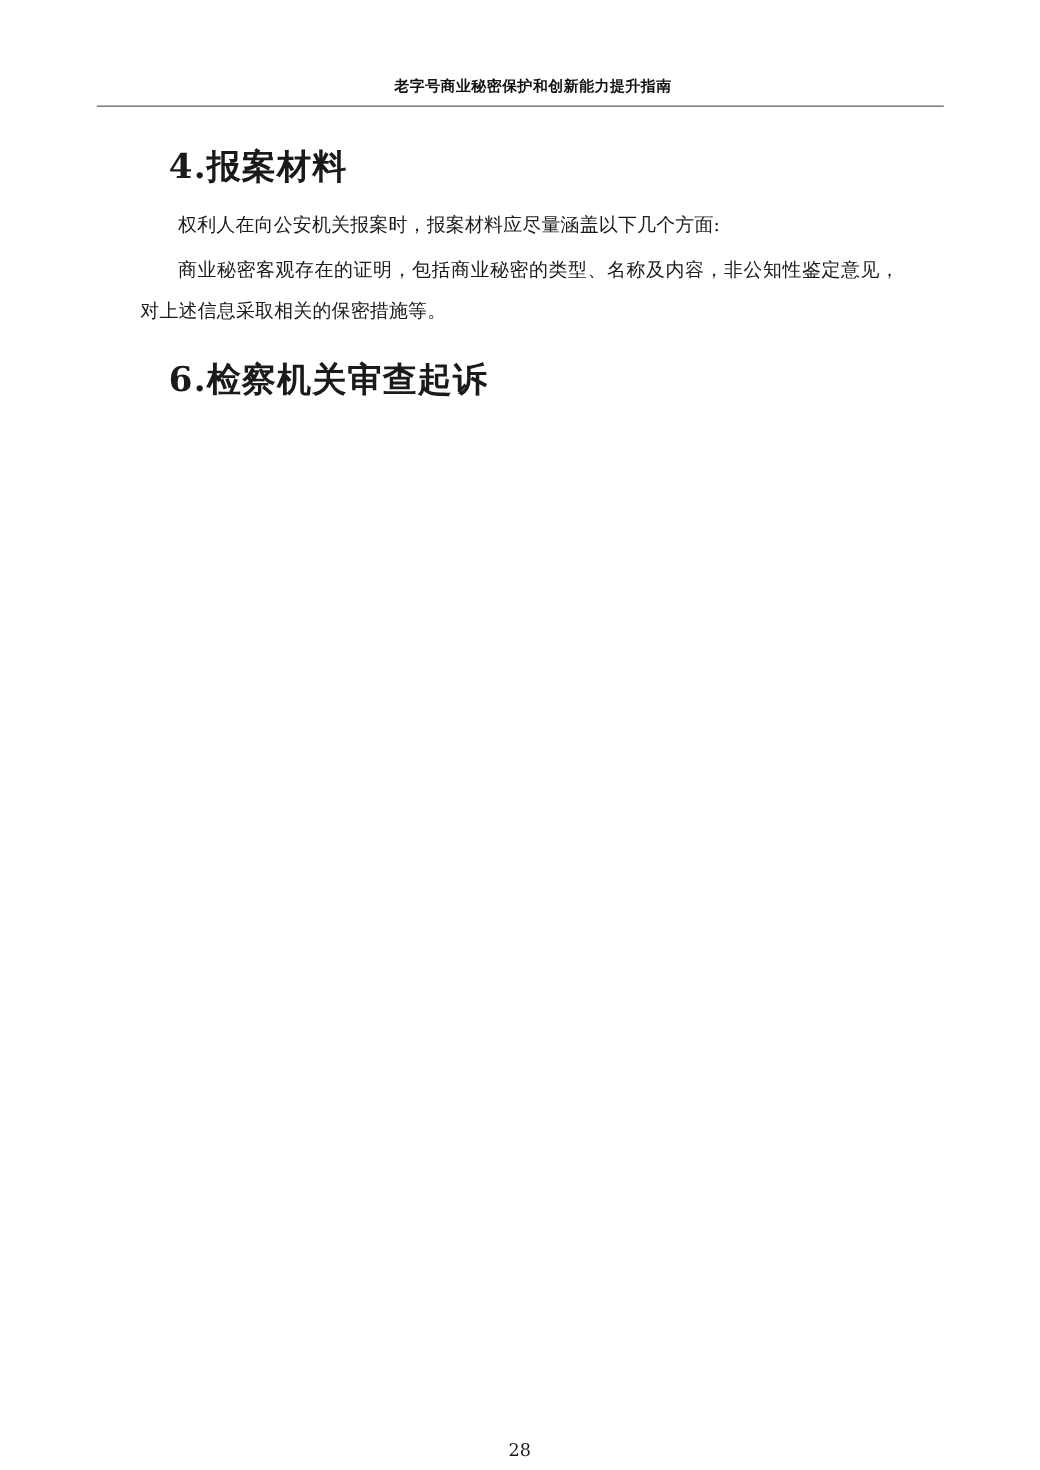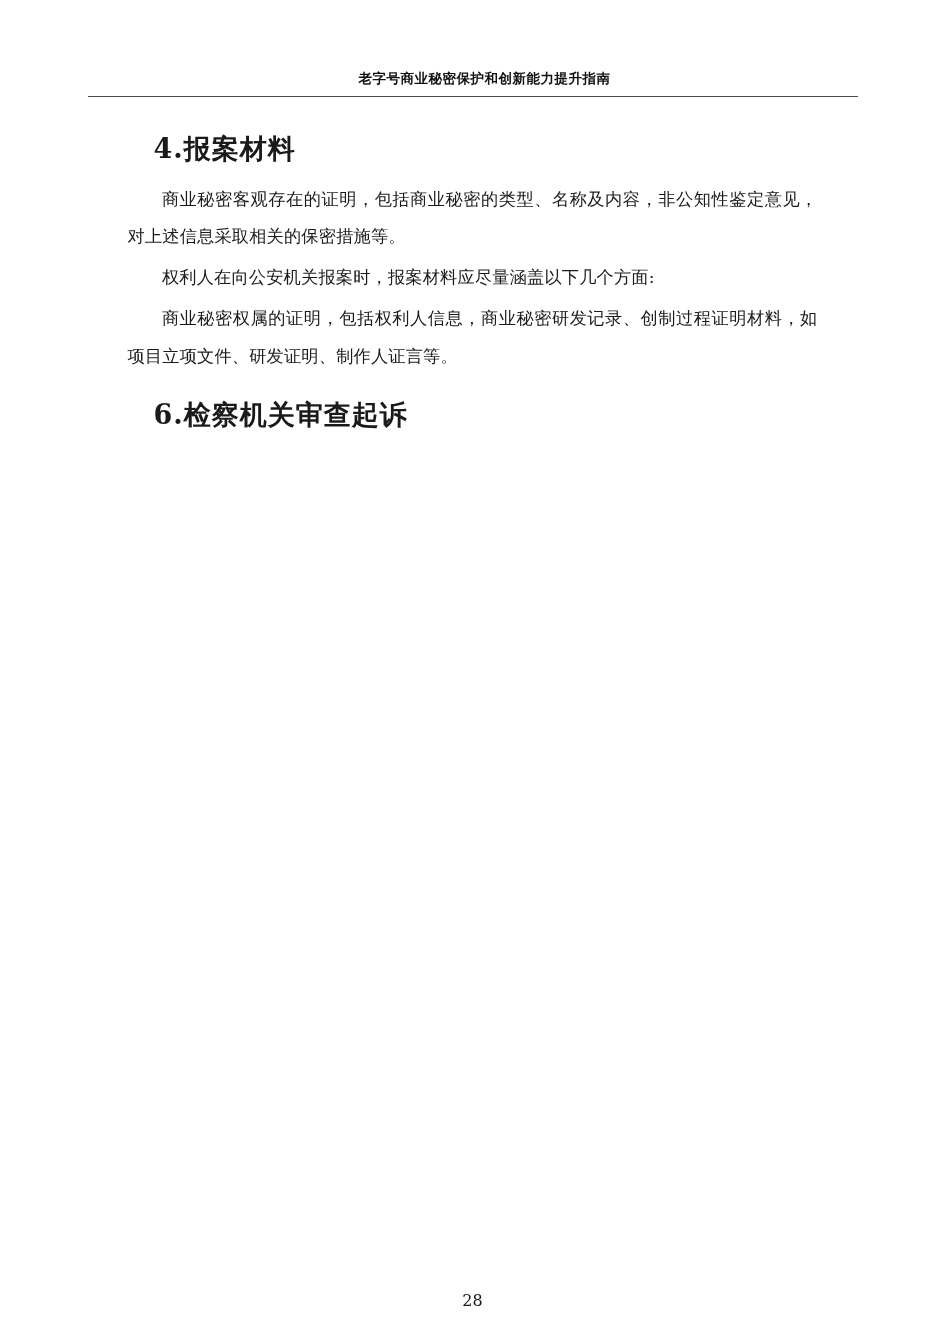--- a/index.html
+++ b/index.html
@@ -36,41 +36,41 @@
     width: 770px;
     margin: 8px auto 0 auto;
     border-bottom: 1px solid #4a4a4a;
   }
   .content {
     width: 690px;
     margin: 0 auto;
     padding-top: 34px;
   }
   h2.section {
-    font-size: 27px;
+    font-size: 31px;
     font-weight: bold;
     margin: 22px 0 14px 0;
     padding-left: 26px;
     letter-spacing: 1px;
     font-family: "DejaVu Serif", "Liberation Serif", serif;
   }
   h2.section.first {
     margin-top: 0;
   }
   p.para {
     font-size: 17.2px;
     line-height: 2.16;
     margin: 0 0 4px 0;
     text-indent: 2em;
     text-align: justify;
     letter-spacing: 0.2px;
   }
   .page-number {
     position: absolute;
-    bottom: 96px;
+    bottom: 78px;
     left: 0;
     right: 0;
     text-align: center;
     font-size: 16px;
     font-family: "DejaVu Serif", "Liberation Serif", serif;
     color: #1a1a1a;
   }
 </style>
 </head>
 <body>
@@ -78,23 +78,22 @@
 <div class="page">
 
   <div class="header">
     <span>老字号商业秘密保护和创新能力提升指南</span>
   </div>
   <div class="header-rule"></div>
 
   <div class="content">
 
     <h2 class="section first">4.报案材料</h2>
+    <p class="para">权利人在向公安机关报案时，报案材料应尽量涵盖以下几个方面:</p>
     <p class="para">商业秘密客观存在的证明，包括商业秘密的类型、名称及内容，非公知性鉴定意见，对上述信息采取相关的保密措施等。</p>
-    <p class="para">权利人在向公安机关报案时，报案材料应尽量涵盖以下几个方面:</p>
-    <p class="para">商业秘密权属的证明，包括权利人信息，商业秘密研发记录、创制过程证明材料，如项目立项文件、研发证明、制作人证言等。</p>
 
 
     <h2 class="section">6.检察机关审查起诉</h2>
 
   </div>
 
   <div class="page-number">28</div>
 
 </div>
 

